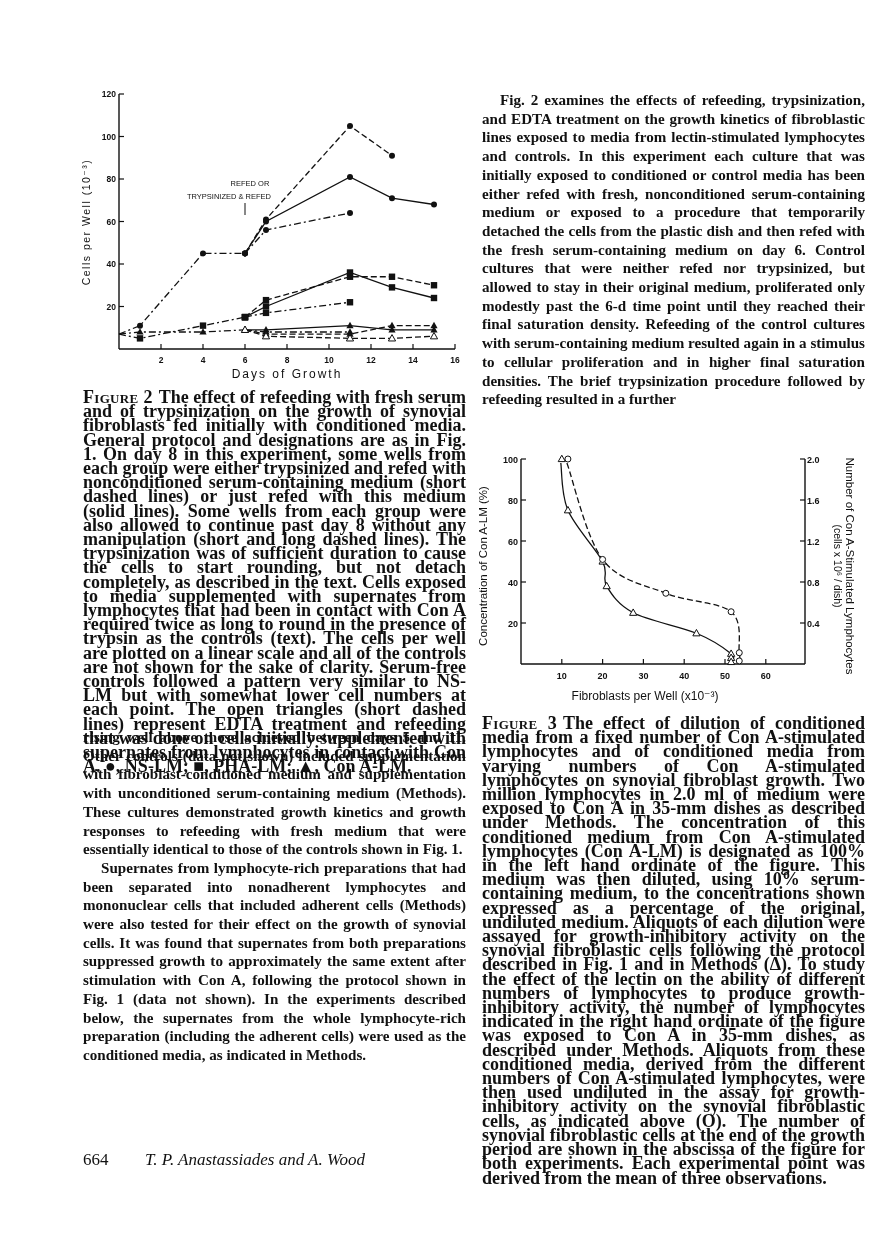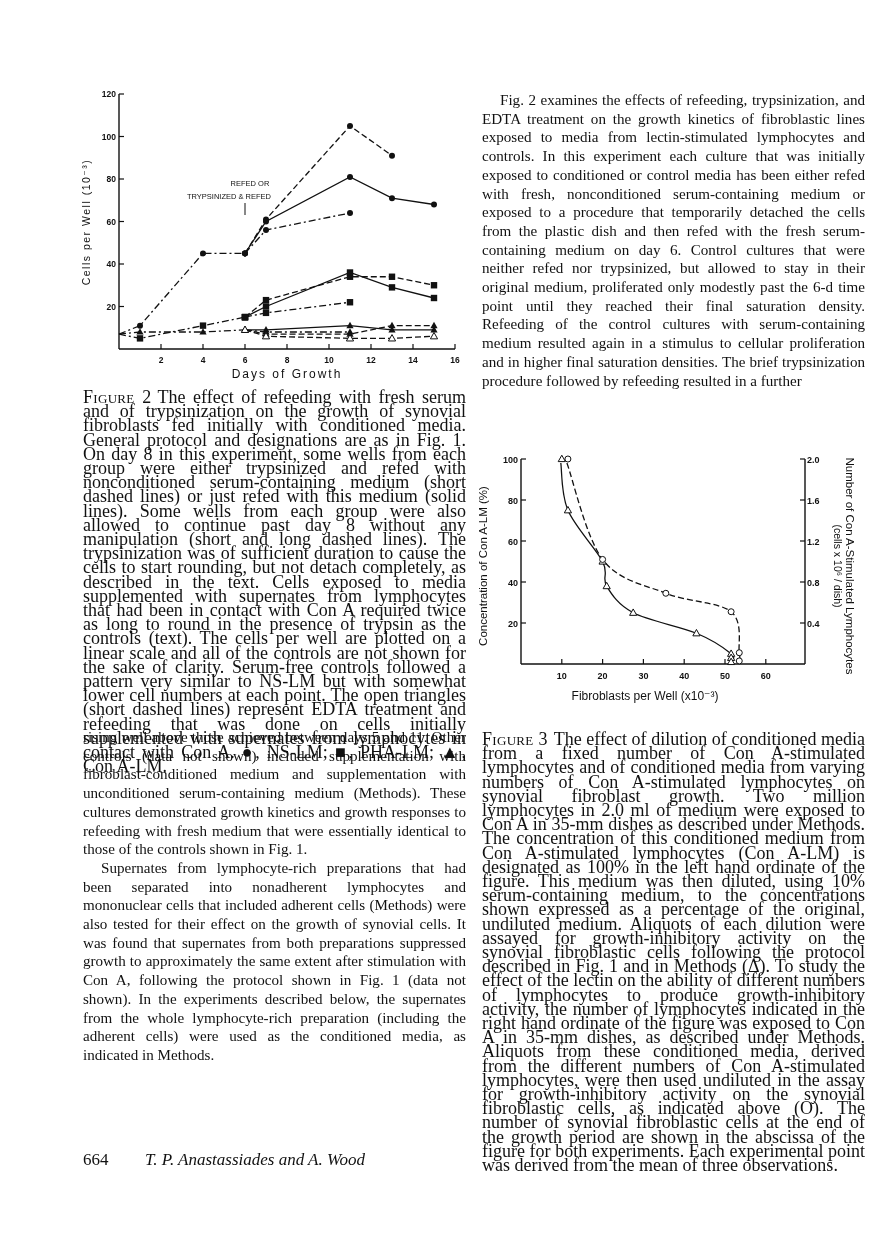--- a/index.html
+++ b/index.html
@@ -1,19 +1,19 @@
 <!DOCTYPE html>
 <html><head>
 <meta charset="utf-8">
 <style>
   html, body { margin: 0; padding: 0; background: #ffffff; }
   body { width: 890px; height: 1242px; position: relative; overflow: hidden;
          font-family: "DejaVu Serif", "Liberation Serif", serif; color: #111; }
   .col { position: absolute; }
-  .caption, .bodytext { font-family: "Liberation Serif", "DejaVu Serif", serif; text-align: justify; }
+  .caption, .bodytext { font-family: "Liberation Serif", "DejaVu Serif", serif; text-align: justify; font-weight: bold; }
   .caption { font-size: 18px; line-height: 14.2px; }
   .bodytext { font-size: 15.1px; line-height: 18.7px; }
   .bodytext p { margin: 0; text-indent: 18px; }
   .caption .fig-label { font-variant: small-caps; letter-spacing: 0.3px; margin-right: 6px; }
   .fig-svg text { font-family: "Liberation Sans", "DejaVu Sans", sans-serif; fill: #111; }
   .footer { position: absolute; left: 83px; top: 1150px; font-size: 17px; font-family: "Liberation Serif", serif; }
   .footer .pg { display: inline-block; width: 62px; }
   .footer .authors { font-style: italic; }
 </style>
 </head>
@@ -205,19 +205,19 @@
       <circle cx="731.12" cy="611.725" r="3" fill="#fff" stroke="#111" stroke-width="1"></circle>
       <circle cx="739.28" cy="652.725" r="3" fill="#fff" stroke="#111" stroke-width="1"></circle>
       <circle cx="739.28" cy="660.925" r="3" fill="#fff" stroke="#111" stroke-width="1"></circle>
     </g>
   <text x="645" y="700" text-anchor="middle" font-size="12">Fibroblasts per Well (x10⁻³)</text>
   <text transform="translate(487,566) rotate(-90)" text-anchor="middle" font-size="11.5">Concentration of Con A-LM (%)</text>
   <text transform="translate(846,566) rotate(90)" text-anchor="middle" font-size="11.5">Number of Con A-Stimulated Lymphocytes</text>
   <text transform="translate(834,566) rotate(90)" text-anchor="middle" font-size="10.5">(cells x 10⁶ / dish)</text>
 </svg>
 
-<div class="col caption" style="left:482px; top:716px; width:383px;margin-top:16px;">
+<div class="col caption" style="left:482px; top:716px; width:383px;">
   <span class="fig-label">Figure 3</span><span>The effect of dilution of conditioned media from a fixed number of Con A-stimulated lymphocytes and of conditioned media from varying numbers of Con A-stimulated lymphocytes on synovial fibroblast growth. Two million lymphocytes in 2.0 ml of medium were exposed to Con A in 35-mm dishes as described under Methods. The concentration of this conditioned medium from Con A-stimulated lymphocytes (Con A-LM) is designated as 100% in the left hand ordinate of the figure. This medium was then diluted, using 10% serum-containing medium, to the concentrations shown expressed as a percentage of the original, undiluted medium. Aliquots of each dilution were assayed for growth-inhibitory activity on the synovial fibroblastic cells following the protocol described in Fig. 1 and in Methods (Δ). To study the effect of the lectin on the ability of different numbers of lymphocytes to produce growth-inhibitory activity, the number of lymphocytes indicated in the right hand ordinate of the figure was exposed to Con A in 35-mm dishes, as described under Methods. Aliquots from these conditioned media, derived from the different numbers of Con A-stimulated lymphocytes, were then used undiluted in the assay for growth-inhibitory activity on the synovial fibroblastic cells, as indicated above (O). The number of synovial fibroblastic cells at the end of the growth period are shown in the abscissa of the figure for both experiments. Each experimental point was derived from the mean of three observations.</span>
 </div>
 
 <div class="footer">
   <span class="pg">664</span><span class="authors">T. P. Anastassiades and A. Wood</span>
 </div>
 
 </body></html>

